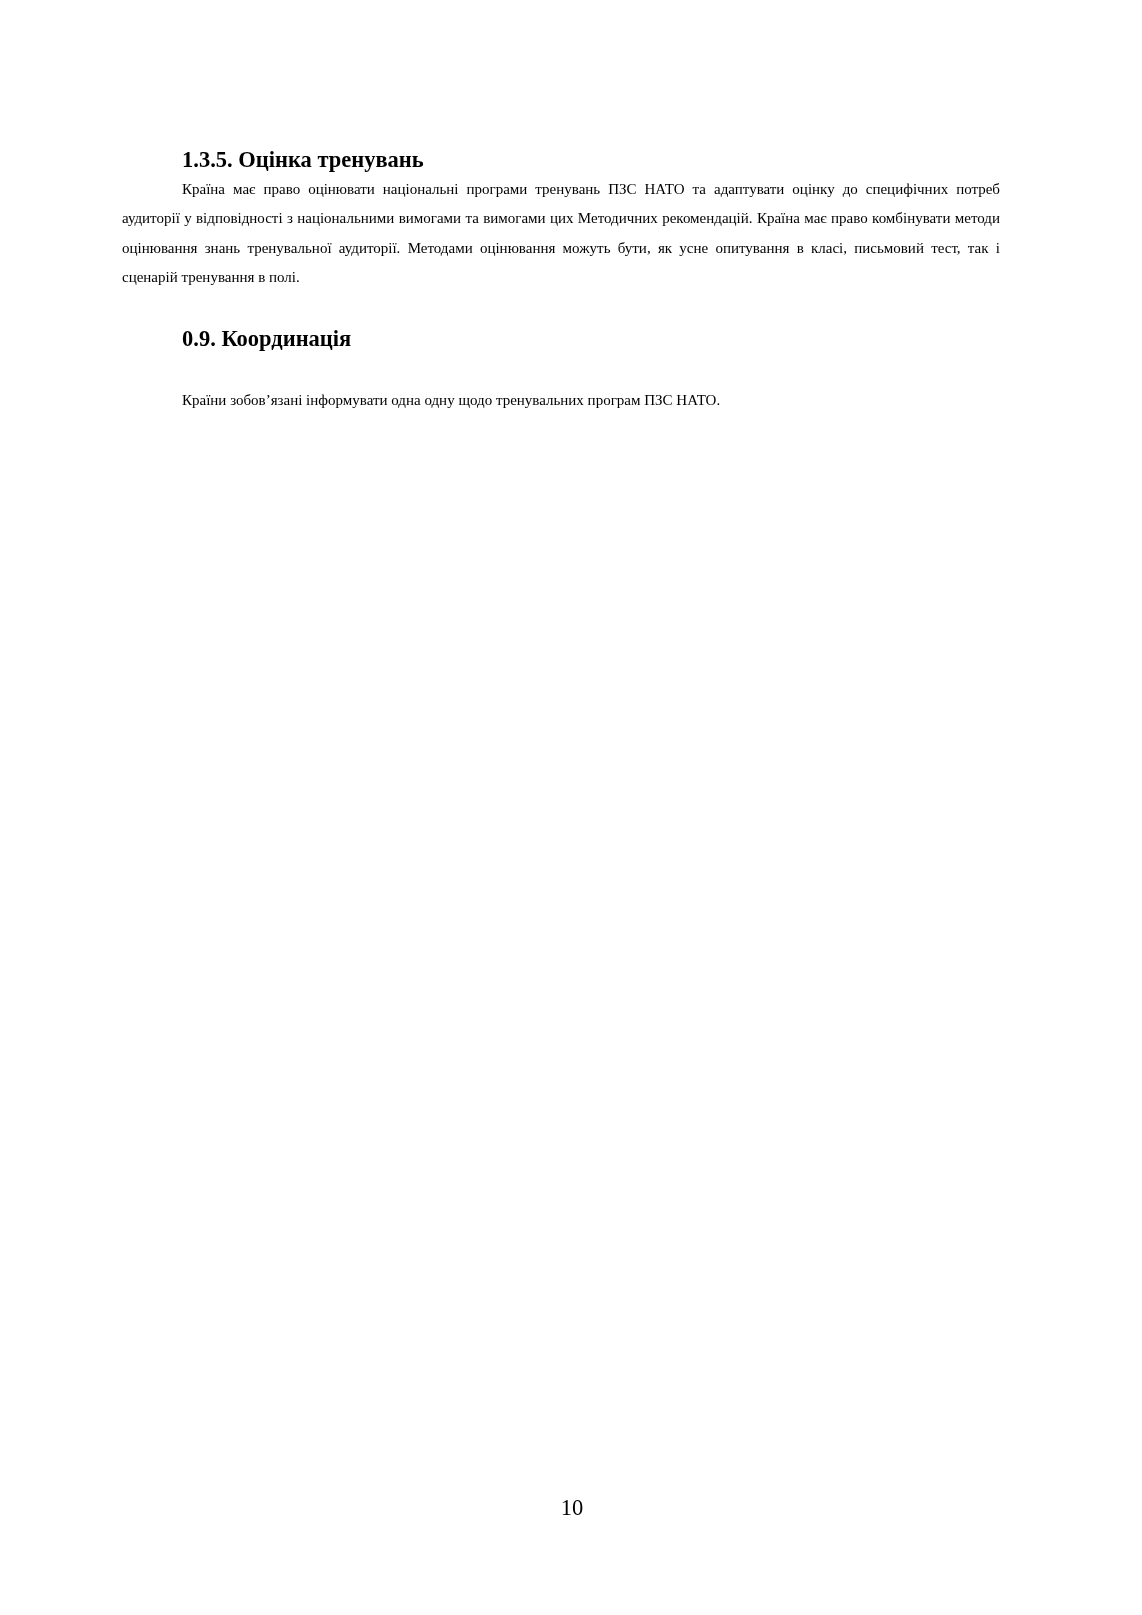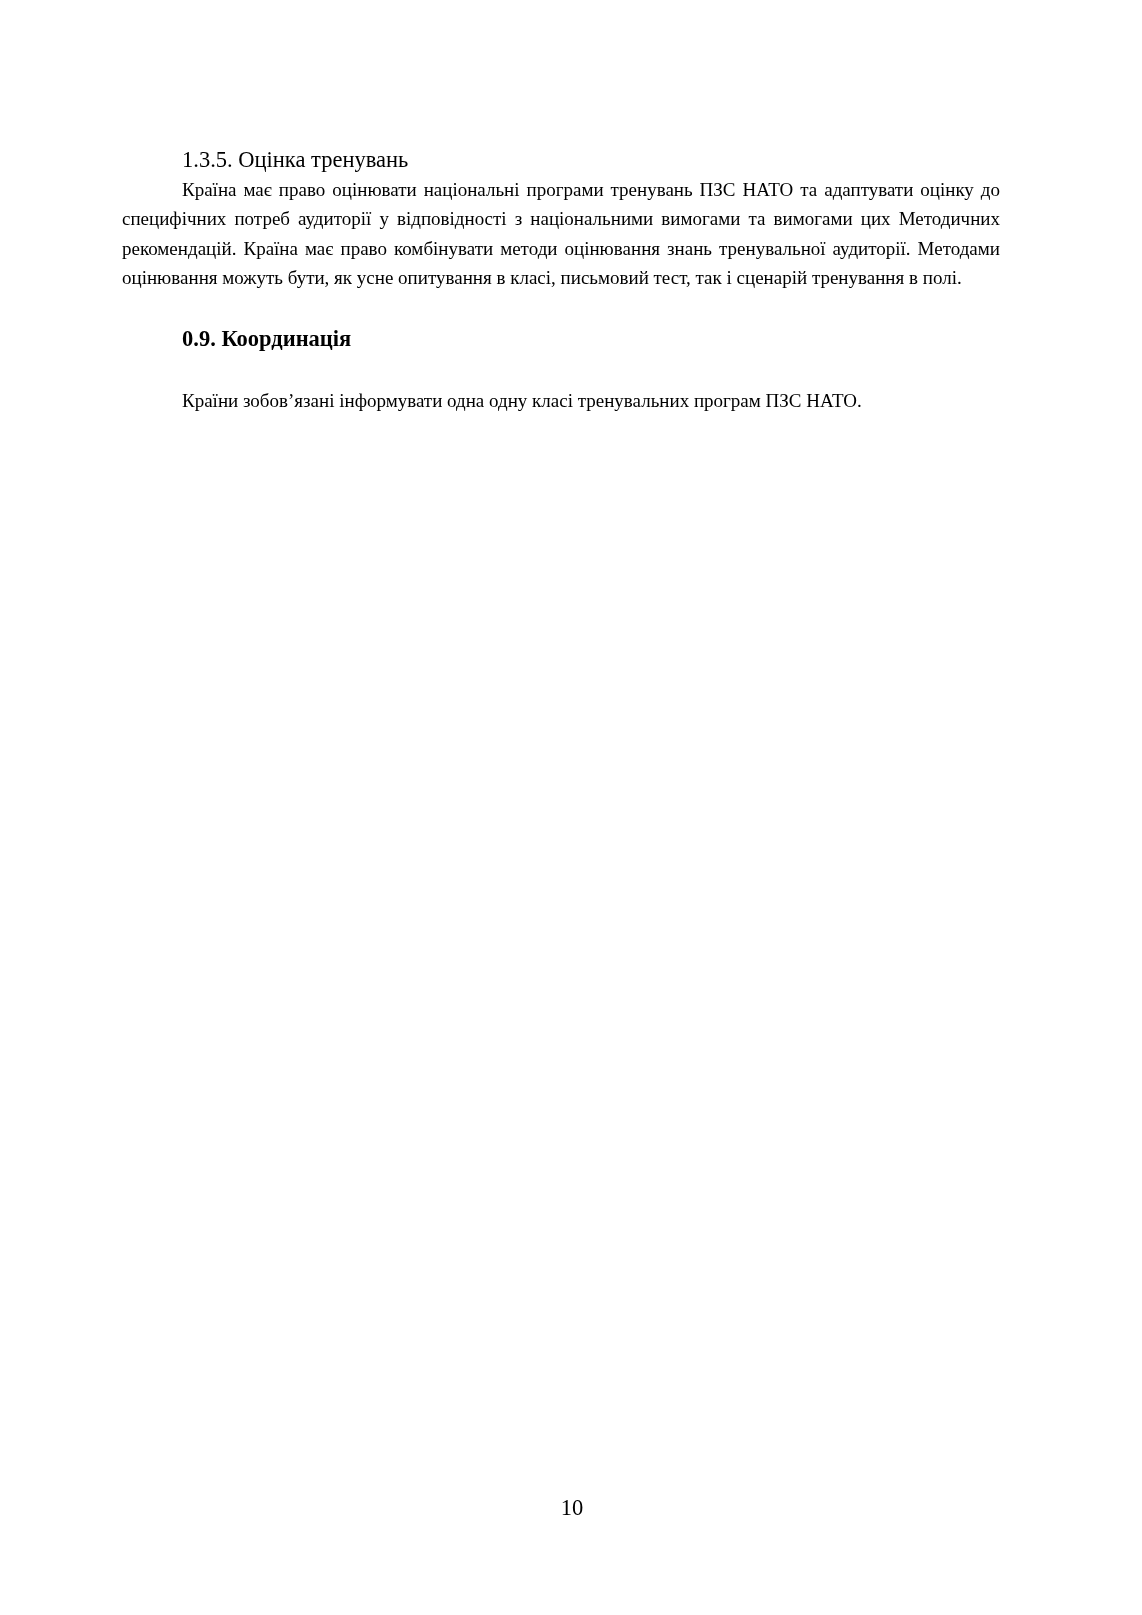--- a/index.html
+++ b/index.html
@@ -23,28 +23,28 @@
   }
   .text-column {
     position: absolute;
     left: 122px;
     top: 145px;
     width: 878px;
   }
   .subheading {
     font-size: 22.5px;
     line-height: 29.5px;
-    font-weight: normal;
+    font-weight: bold;
     text-indent: 60px;
     text-align: left;
     margin: 0;
     white-space: nowrap;
   }
   .body-par {
-    font-size: 19px;
+    font-size: 15px;
     line-height: 29.6px;
     text-align: justify;
     text-justify: inter-word;
     text-indent: 60px;
     margin: 0;
     hyphens: none;
   }
   .body-par.first-after-sub {
     margin-top: 0px;
   }
@@ -78,19 +78,19 @@
 <div class="page">
 
   <div class="text-column">
 
     <p class="subheading">1.3.5. Оцінка тренувань</p>
 
     <p class="body-par first-after-sub">Країна має право оцінювати національні програми тренувань ПЗС НАТО та адаптувати оцінку до специфічних потреб аудиторії у відповідності з національними вимогами та вимогами цих Методичних рекомендацій. Країна має право комбінувати методи оцінювання знань тренувальної аудиторії. Методами оцінювання можуть бути, як усне опитування в класі, письмовий тест, так і сценарій тренування в полі.</p>
 
     <p class="section-heading">0.9. Координація</p>
 
-    <p class="body-par par-after-heading">Країни зобов’язані інформувати одна одну класі тренувальних програм ПЗС НАТО.</p>
+    <p class="body-par par-after-heading">Країни зобов’язані інформувати одна одну щодо тренувальних програм ПЗС НАТО.</p>
 
   </div>
 
   <div class="page-number">10</div>
 
 </div>
 
 </body></html>

